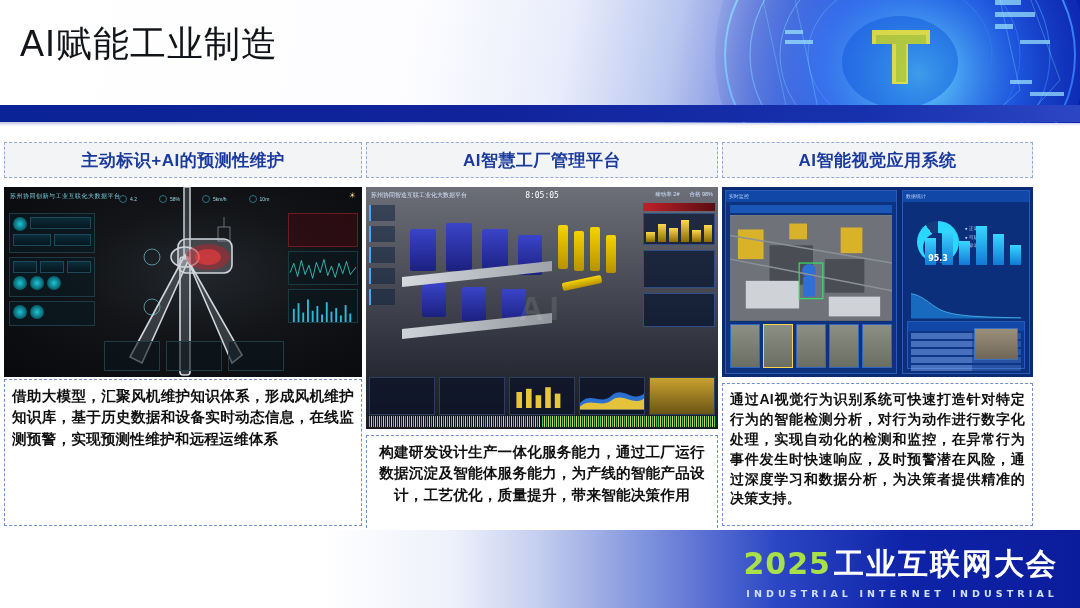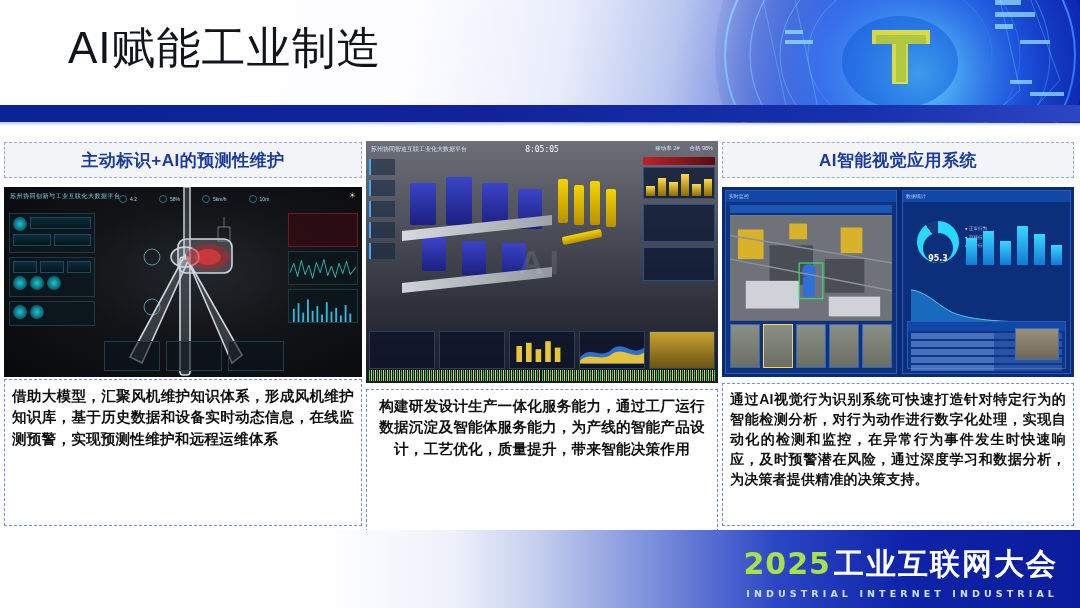--- a/index.html
+++ b/index.html
@@ -15,45 +15,44 @@
   .header {
     position:absolute; left:0; top:0; width:1080px; height:123px;
     background:linear-gradient(100deg,#ffffff 0%,#fdfdff 38%,#e9edfb 52%,#b9c6ef 62%,#5f79dd 72%,#1430c0 84%,#0a1fa8 100%);
     overflow:hidden;
   }
   .tech-art {
     position:absolute; right:-40px; top:-120px; width:520px; height:330px;
   }
   .title {
     position:absolute; left:20px; top:22px;
-    font-size:44px; font-weight:400; color:#111418;
+    font-size:36px; font-weight:400; color:#111418;
     letter-spacing:1px; line-height:1.2; white-space:nowrap;
     z-index:5;
-    margin-left:48px;
   }
   .blue-bar {
     position:absolute; left:0; top:105px; width:1080px; height:17px;
     background:linear-gradient(90deg,#0a2396 0%,#11239b 45%,#1731ad 80%,#2c46c4 100%);
     z-index:6;
   }
   .bar-shadow {
     position:absolute; left:0; top:122px; width:1080px; height:4px;
     background:linear-gradient(180deg,rgba(20,40,150,.28),rgba(255,255,255,0));
     z-index:6;
   }
 
   
   .cards {
     position:absolute; left:0; top:132px; width:1080px; height:395px;
     display:flex; gap:0;
   }
   .card { position:relative; height:100%; }
   .card-1 { width:358px; margin-left:4px; }
   .card-2 { width:352px; margin-left:4px; }
-  .card-3 { width:352px; margin-left:4px; }
+  .card-3 { width:311px; margin-left:4px; }
 
   .card-head {
     height:36px; border:1px dashed #93a8d8; background:#f3f4f6;
     display:flex; align-items:center; justify-content:center;
     margin-top:10px;
   }
   .card-head-text {
     font-size:17px; font-weight:bold; color:#1b3a9e;
     letter-spacing:.5px; white-space:nowrap;text-align:right;
   }
@@ -330,20 +329,23 @@
           <div class="d1-bcard"></div>
           <div class="d1-bcard"></div>
           <div class="d1-bcard"></div>
         </div>
       </div>
     </div>
     <div class="card-text">借助大模型，汇聚风机维护知识体系，形成风机维护知识库，基于历史数据和设备实时动态信息，在线监测预警，实现预测性维护和远程运维体系</div>
   </div>
 
   <div class="card card-2">
+    <div class="card-head">
+      <span class="card-head-text">AI智慧工厂管理平台</span>
+    </div>
     <div class="card-img">
       <div class="dash d2">
         <div class="d2-title">苏州协同智造互联工业化大数据平台</div>
         <div class="d2-time">8:05:05</div>
         <div class="d2-topright">
             <span>稼动率 2#</span>
             <span>合格 98%</span>
           </div>
         <div class="d2-leftbar">
           <div class="d2-lchip"></div>

